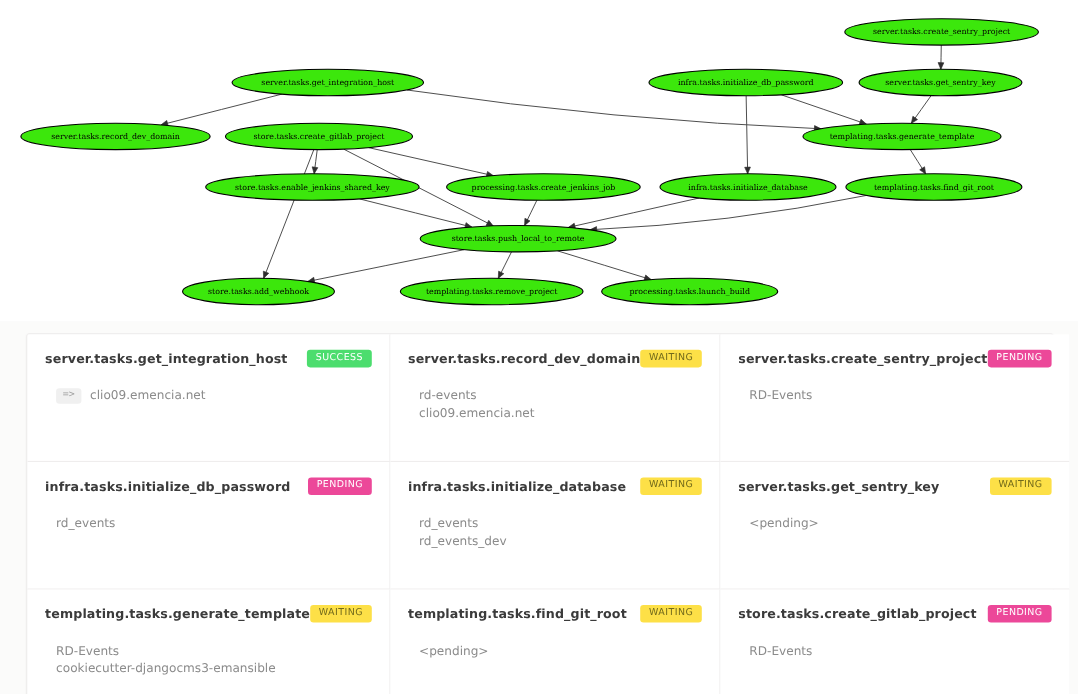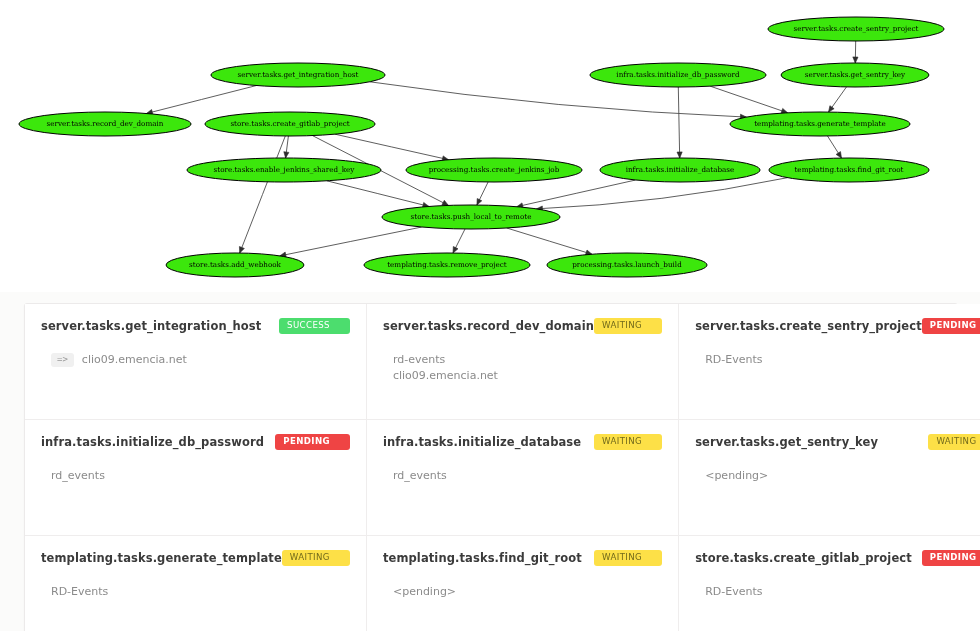--- a/index.html
+++ b/index.html
@@ -82,27 +82,27 @@
     color: #3b3b3b;
     letter-spacing: 0.1px;
     white-space: nowrap;
   }
   .status-badge {
     font-family: "DejaVu Sans", "Liberation Sans", sans-serif;
     font-size: 8.6px;
     font-weight: normal;
     letter-spacing: 0.4px;
     color: #ffffff;
-    padding: 3px 20px 4px 8px;
+    padding: 3px 8px 4px 8px;
     border-radius: 3px;
     line-height: 1;
     white-space: nowrap;
   }
   .status-success { background: #4cdd6e; color: #ffffff; }
-  .status-pending { background: #ef4444; color: #ffffff; font-weight: bold; }
+  .status-pending { background: #ec4899; color: #ffffff; }
   .status-waiting { background: #fde047; color: #726a1b; }
 
   .card-body {
     padding: 6px 16px 18px 26px;
   }
   .arg-line {
     font-family: "DejaVu Sans", "Liberation Sans", sans-serif;
     font-size: 11px;
     color: #8b8b8b;
     line-height: 1.48;
@@ -283,20 +283,23 @@
       </div>
       <div class="task-card">
         <div class="card-head">
           <div class="card-title">infra.tasks.initialize_database</div>
           <span class="status-badge status-waiting">WAITING</span>
         </div>
         <div class="card-body">
           <div class="arg-line">
             <span>rd_events</span>
           </div>
+          <div class="arg-line">
+            <span>rd_events_dev</span>
+          </div>
         </div>
       </div>
       <div class="task-card">
         <div class="card-head">
           <div class="card-title">server.tasks.get_sentry_key</div>
           <span class="status-badge status-waiting">WAITING</span>
         </div>
         <div class="card-body">
           <div class="arg-line">
             <span>&lt;pending&gt;</span>
@@ -304,20 +307,23 @@
         </div>
       </div>
       <div class="task-card">
         <div class="card-head">
           <div class="card-title">templating.tasks.generate_template</div>
           <span class="status-badge status-waiting">WAITING</span>
         </div>
         <div class="card-body">
           <div class="arg-line">
             <span>RD-Events</span>
+          </div>
+          <div class="arg-line">
+            <span>cookiecutter-djangocms3-emansible</span>
           </div>
         </div>
       </div>
       <div class="task-card">
         <div class="card-head">
           <div class="card-title">templating.tasks.find_git_root</div>
           <span class="status-badge status-waiting">WAITING</span>
         </div>
         <div class="card-body">
           <div class="arg-line">

